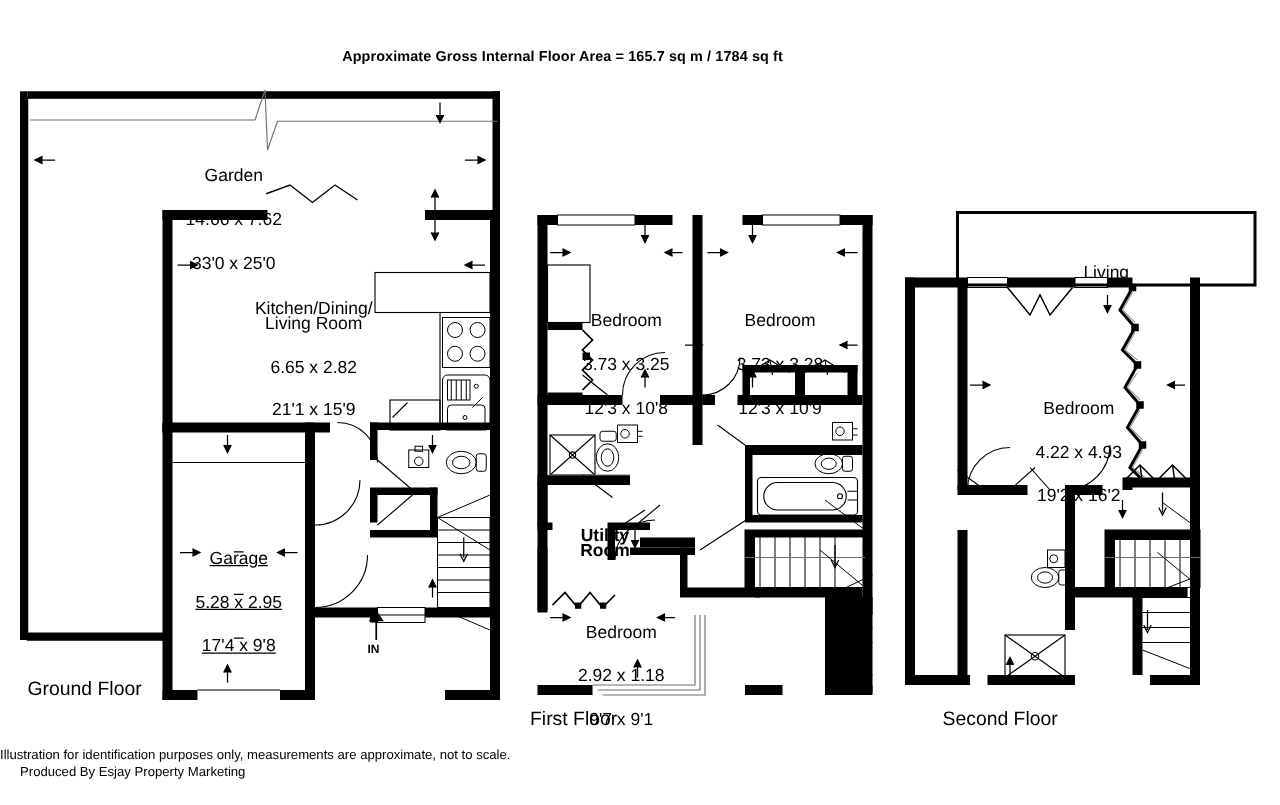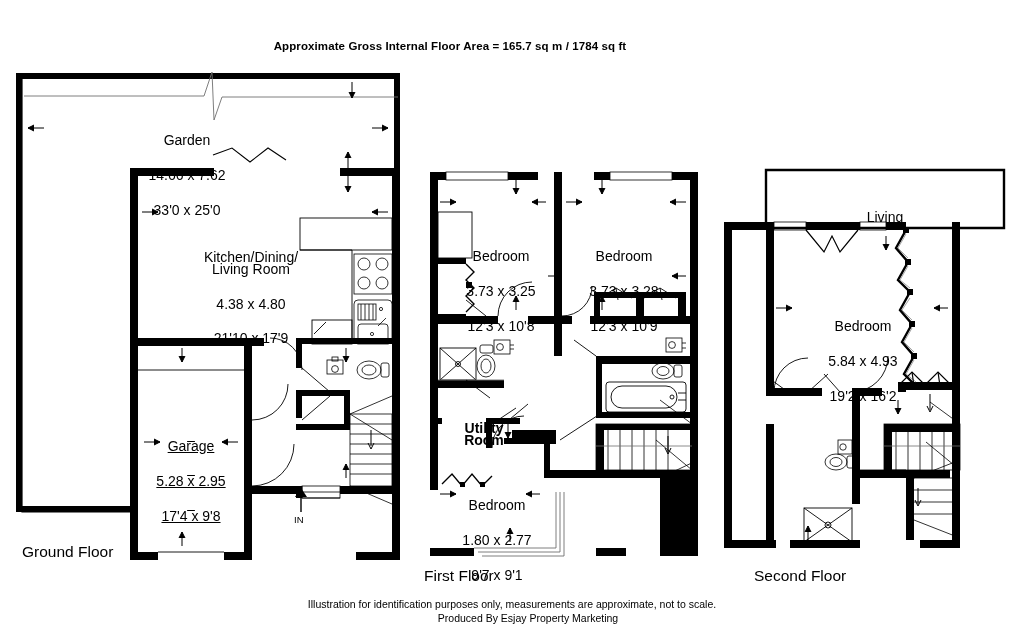--- a/index.html
+++ b/index.html
@@ -13,21 +13,21 @@
   #plan{position:absolute;left:0;top:0;width:1024px;height:644px;}
   .txt{position:absolute;white-space:pre;}
   #title{
     left:0;top:40px;width:900px;text-align:center;
     font-size:11.5px;font-weight:bold;letter-spacing:0.1px;
   }
   .floor-label{font-size:15.5px;}
   #lbl-ground{left:22px;top:543px;}
   #lbl-first{left:424px;top:567px;}
   #lbl-second{left:722px;top:567px;margin-left:32px;}
-  .footer{left:0;width:1024px;text-align:center;font-size:10.5px;}
+  .footer{left:0;width:1024px;text-align:left;font-size:10.5px;}
   #foot1{top:598px;}
   #foot2{top:612px;padding-left:16px;}
   .rm{position:absolute;text-align:center;font-size:14px;line-height:11.6px;white-space:pre;}
 </style>
 </head>
 <body>
 
 <div id="plan">
 <svg width="1024" height="644" viewBox="0 0 1024 644" xmlns="http://www.w3.org/2000/svg">
 
@@ -458,59 +458,59 @@
 
 <div class="txt footer" id="foot1">Illustration for identification purposes only, measurements are approximate, not to scale.</div>
 <div class="txt footer" id="foot2">Produced By Esjay Property Marketing</div>
 
 <div class="rm" style="left:132px;top:112px;width:110px;">
   <div>Garden</div>
   <div>14.66 x 7.62</div>
   <div>33'0 x 25'0</div>
 </div>
 
-<div class="rm" style="left:196px;top:229px;width:110px;">
+<div class="rm" style="left:196px;top:218px;width:110px;">
   <div>Kitchen/Dining/
 Living Room</div>
-  <div>4.38 x 4.80</div>
-  <div>21'10 x 17'9</div>
+  <div>6.65 x 2.82</div>
+  <div>21'1 x 15'9</div>
 </div>
 
 <div class="rm" style="left:136px;top:418px;width:110px;text-decoration:underline;">
   <div>Garage</div>
   <div>5.28 x 2.95</div>
   <div>17'4 x 9'8</div>
 </div>
 
-<div class="txt" id="in-label" style="left:294px;top:514px;font-size:9.6px;">IN</div>
+<div class="txt" id="in-label" style="left:294px;top:514px;font-size:9.6px;font-weight:bold;">IN</div>
 
 <div class="rm" style="left:446px;top:228px;width:110px;">
   <div>Bedroom</div>
   <div>3.73 x 3.25</div>
   <div>12'3 x 10'8</div>
 </div>
 
 <div class="rm" style="left:569px;top:228px;width:110px;">
   <div>Bedroom</div>
   <div>3.73 x 3.28</div>
   <div>12'3 x 10'9</div>
 </div>
 
 <div class="rm" style="left:443px;top:400px;width:82px;font-weight:bold;">
   <div>Utility
 Room</div>
 </div>
 
 <div class="rm" style="left:442px;top:477px;width:110px;">
   <div>Bedroom</div>
-  <div>1.80 x 2.77</div>
+  <div>2.92 x 1.18</div>
   <div>9'7 x 9'1</div>
 </div>
 
 <div class="rm" style="left:830px;top:189px;width:110px;">
   <div>Living</div>
 </div>
 
 <div class="rm" style="left:808px;top:298px;width:110px;">
   <div>Bedroom</div>
-  <div>5.84 x 4.93</div>
+  <div>4.22 x 4.93</div>
   <div>19'2 x 16'2</div>
 </div>
 
 </body></html>

